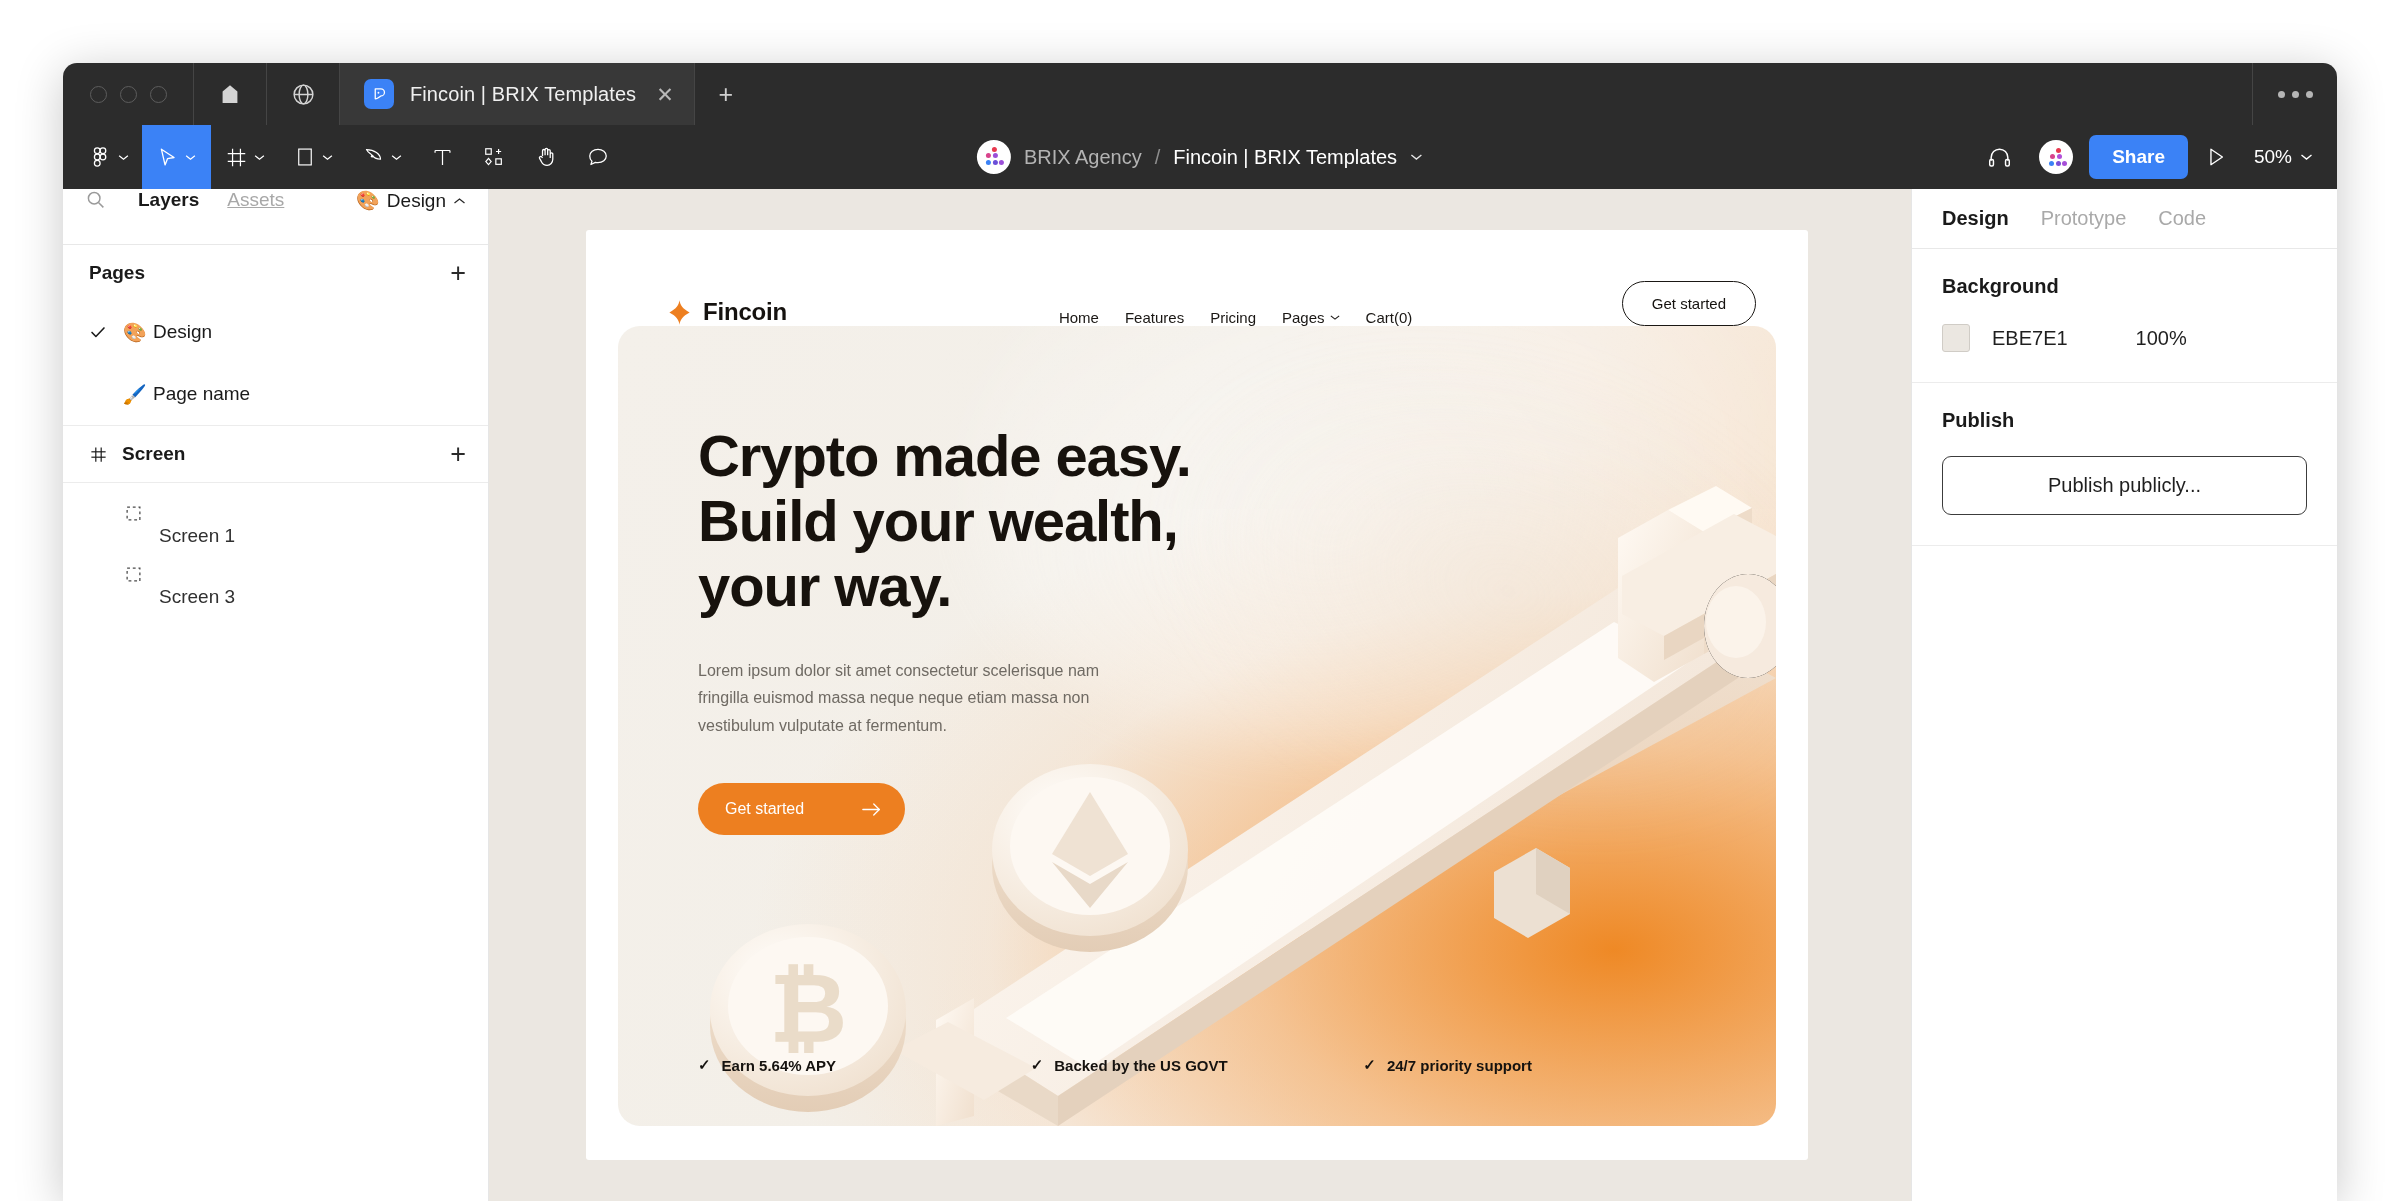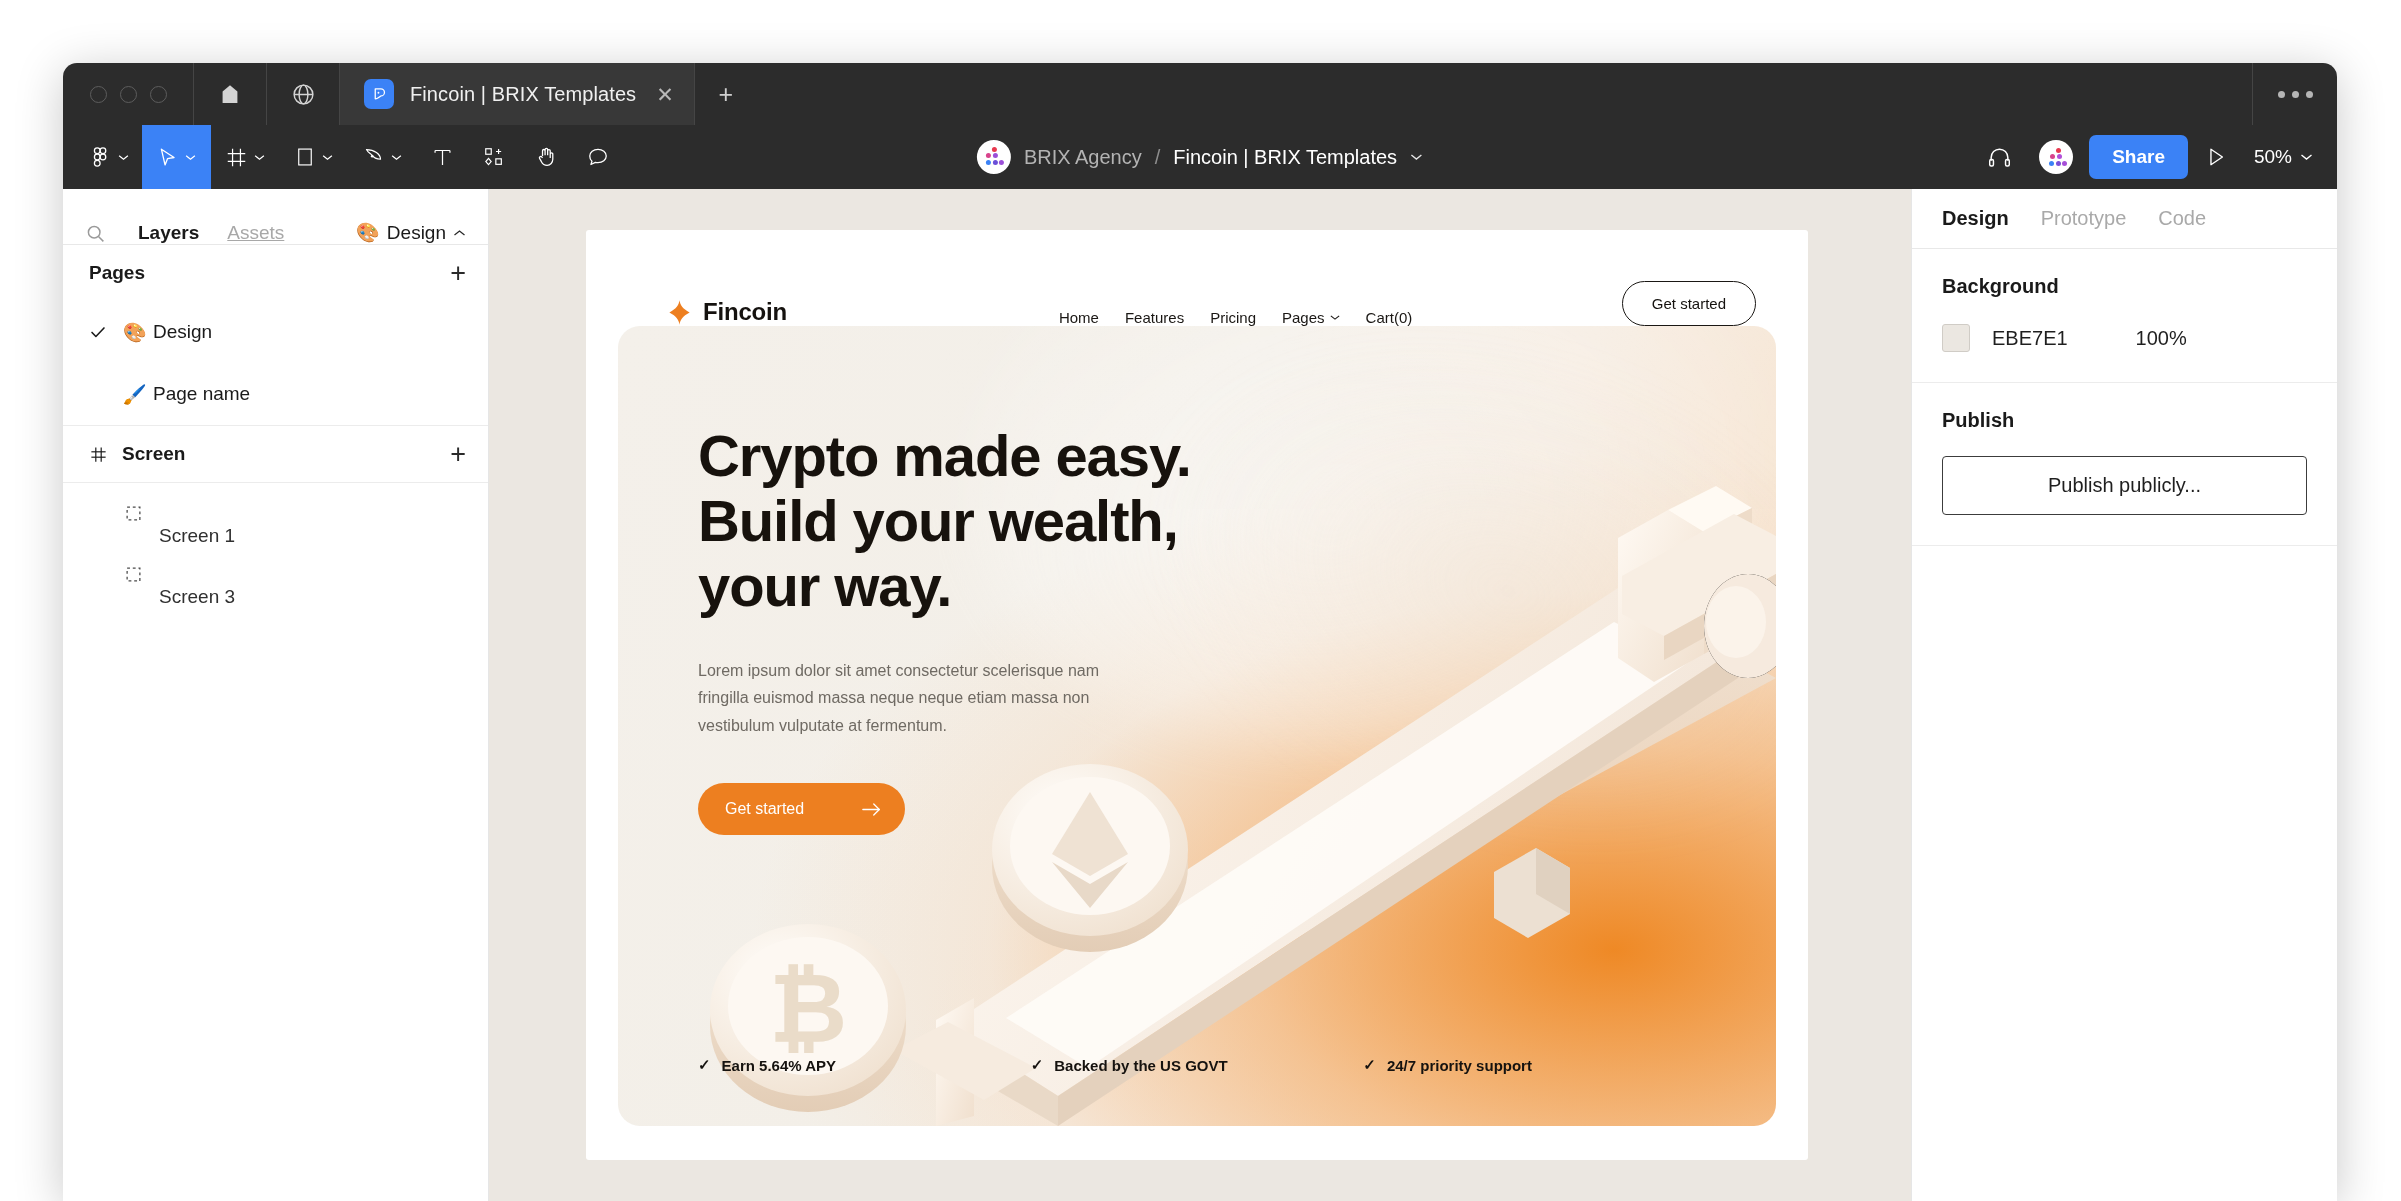--- a/index.html
+++ b/index.html
@@ -147,21 +147,21 @@
 
   
   #left-panel {
     width: 426px;
     background: #ffffff;
     display: flex; flex-direction: column;
     flex: 0 0 auto;
     border-right: 1px solid #e6e6e6;
   }
   #lp-tabs {
-    height: 56px; display: flex; align-items: flex-end;
+    height: 56px; display: flex; align-items: flex-start;
     padding: 0 20px 0 22px; gap: 0;
     border-bottom: 1px solid #e8e8e8;
   }
   #lp-tabs .srch { margin-right: 18px; display:flex; align-items:center; cursor:pointer; }
   .lp-tab {
     font-size: 19px; padding: 0 14px; cursor: pointer;
   }
   .lp-tab.active { color: #1a1a1a; font-weight: 700; }
   .lp-tab.idle   { color: #a8a8a8; text-decoration: underline; }
   #design-chip {
@@ -303,21 +303,21 @@
     margin-top: 26px; display: flex; align-items: center;
   }
   #bg-swatch {
     width: 28px; height: 28px; background: #EBE7E1;
     border: 1px solid #d0ccc6; border-radius: 3px; flex:0 0 auto; cursor:pointer;
   }
   #bg-hex { margin-left: 22px; font-size: 20px; color: #1f1f1f; }
   #bg-opacity { margin-left: 68px; font-size: 20px; color: #1f1f1f; }
   #publish-btn {
     margin-top: 24px; width: 100%;
-    border: 1.5px solid #3c3c3c; border-radius: 4px;
+    border: 1.5px solid #3c3c3c; border-radius: 9px;
     background: #fff; color: #1f1f1f; font-size: 20px;
     padding: 17px 0; cursor: pointer; font-family: inherit;
   }
   #export-sec { padding: 30px; }
   #export-h { font-size: 20px; font-weight: 700; color: #bdbdbd; }
 </style>
 </head>
 <body>
 
 <div id="app-window">

